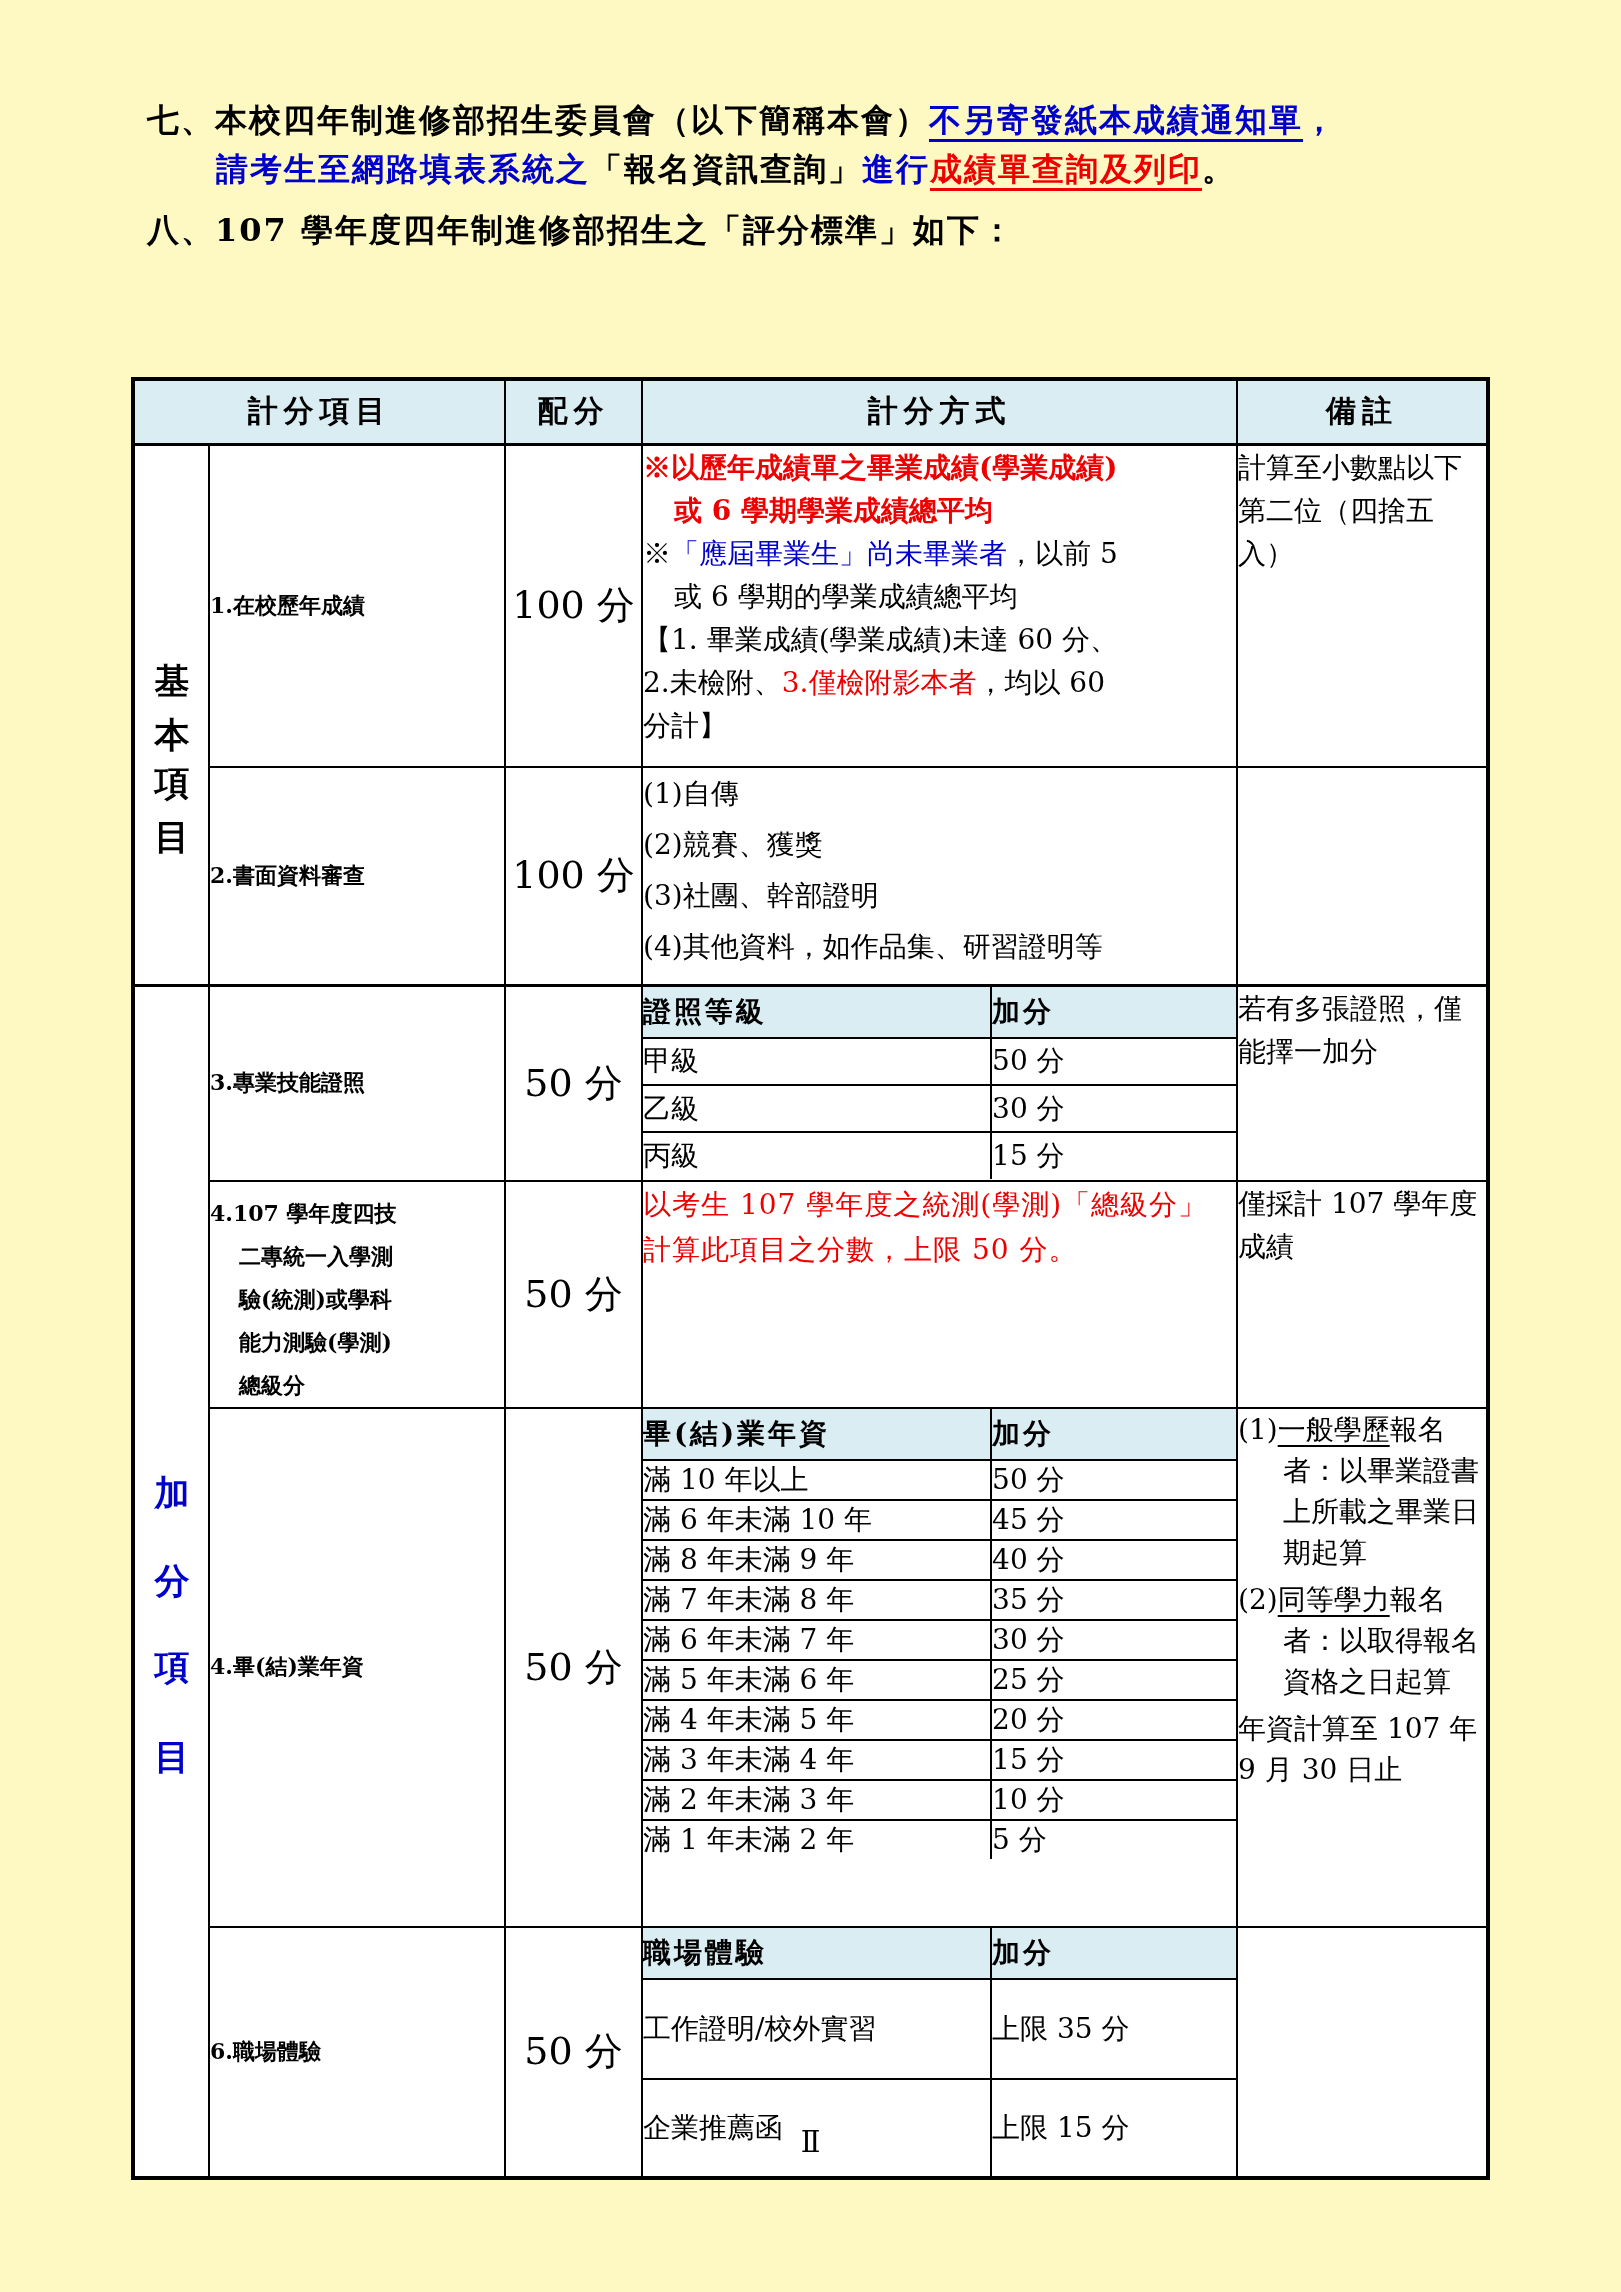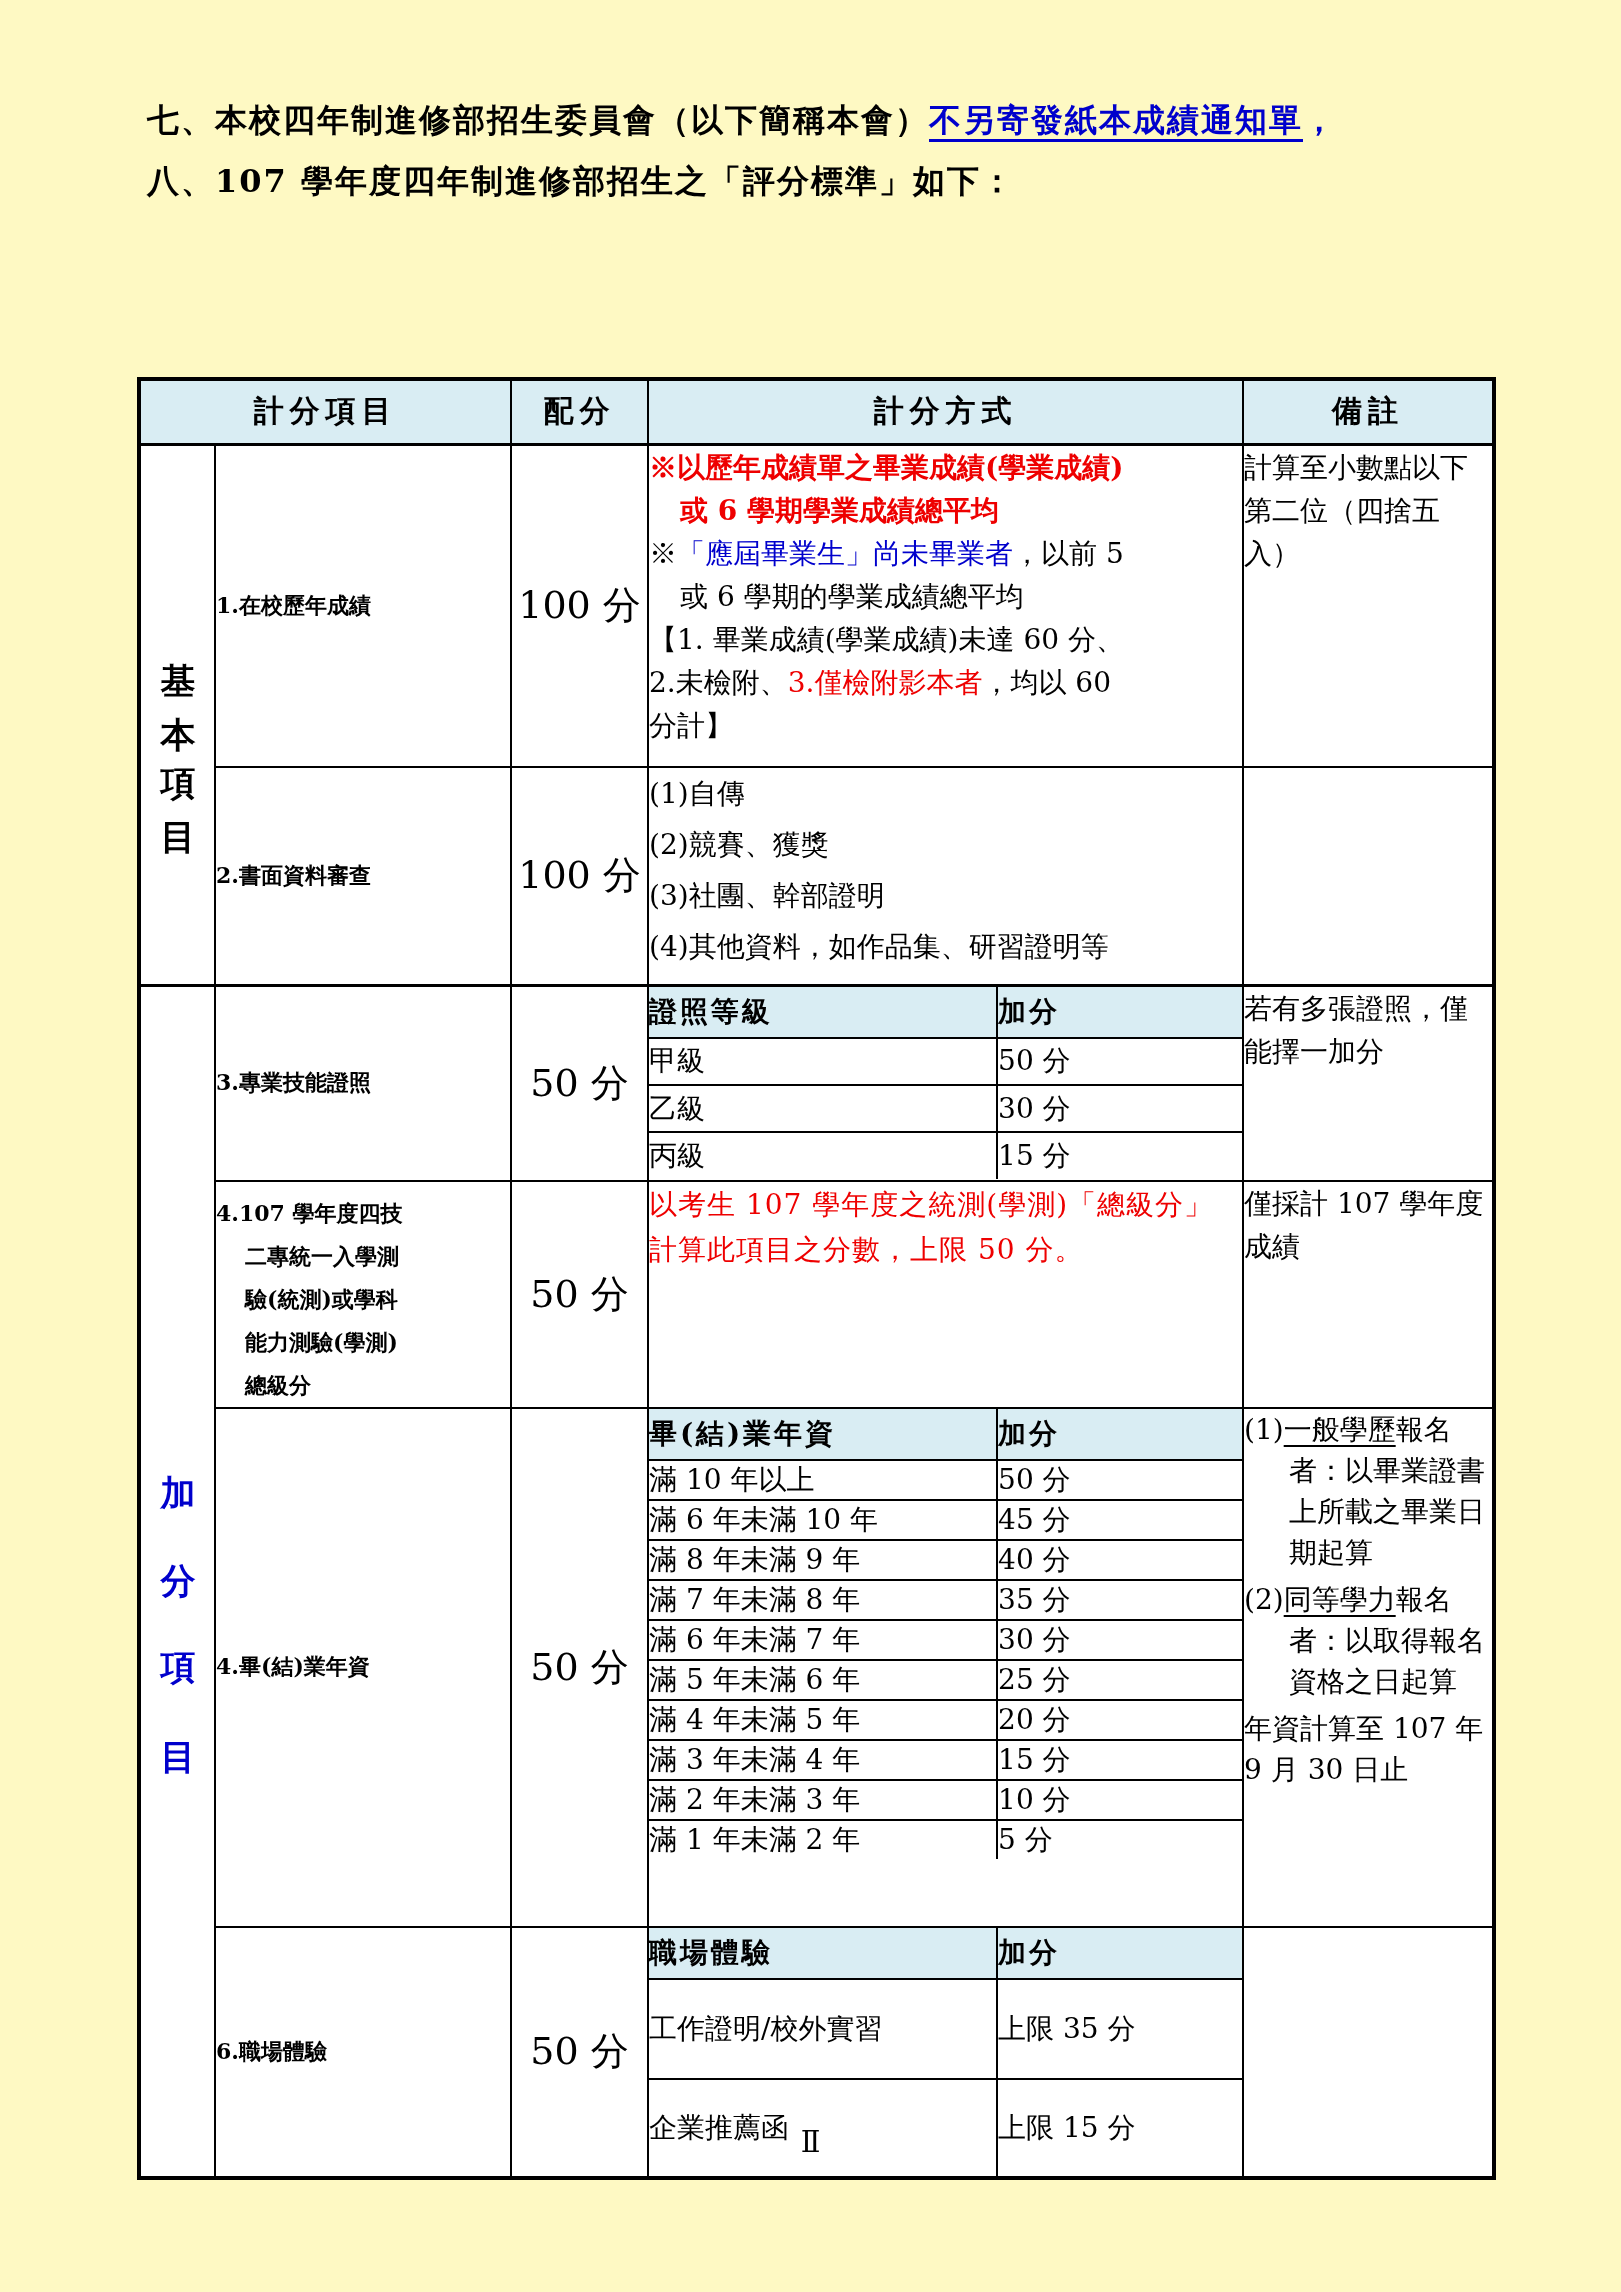--- a/index.html
+++ b/index.html
@@ -14,21 +14,21 @@
   .intro{position:absolute;left:147px;top:96px;width:1372px;
          font-size:32px;font-weight:600;letter-spacing:2px;line-height:49px;}
   .intro .l2{padding-left:69px;}
   .para8{margin-top:11.8px;}
   .blue{color:#0000cc;}
   .red{color:#ee0000;}
   .u-blue{text-decoration:underline;text-decoration-thickness:2.9px;text-underline-offset:7.8px;}
   .u-red{text-decoration:underline;text-decoration-thickness:2.9px;text-underline-offset:7.8px;}
 
   
-  table.score{position:absolute;left:137px;top:377px;width:1356px;
+  table.score{position:absolute;left:131px;top:377px;width:1356px;
               border-collapse:collapse;table-layout:fixed;background:#fff;}
   table.score th,table.score td{border:2px solid #000;padding:0;}
   table.score{border:4.9px solid #000;}
   tr.head th{background:#d9edf3;border-bottom:3.9px solid #000;
              font-size:30px;font-weight:700;letter-spacing:5.9px;text-align:center;}
   tr.head{height:65px;}
   tr.r1{height:323px;} tr.r2{height:218px;} tr.r3{height:196px;}
   tr.r4{height:210px;} tr.r5{height:519px;} tr.r6{height:204px;}
   tr.r3 td{border-top:3.9px solid #000;}
 
@@ -75,20 +75,23 @@
 </head>
 <body>
 
 <div class="page">
 
   <div class="intro">
     <div>
       <div class="l1">
         <span>七、</span><span>本校四年制進修部招生委員會（以下簡稱本會）</span><span class="blue u-blue">不另寄發紙本成績通知單</span><span class="blue">，</span>
       </div>
+      <div class="l2">
+        <span class="blue">請考生至網路填表系統之</span><span>「報名資訊查詢」</span><span class="blue">進行</span><span class="red u-red">成績單查詢及列印</span><span>。</span>
+      </div>
     </div>
     <div class="para8">
       <span>八、</span><span>107 學年度四年制進修部招生之「評分標準」如下：</span>
     </div>
   </div>
 
   <table class="score">
     <colgroup>
       <col style="width:76px">
         <col style="width:296px">

